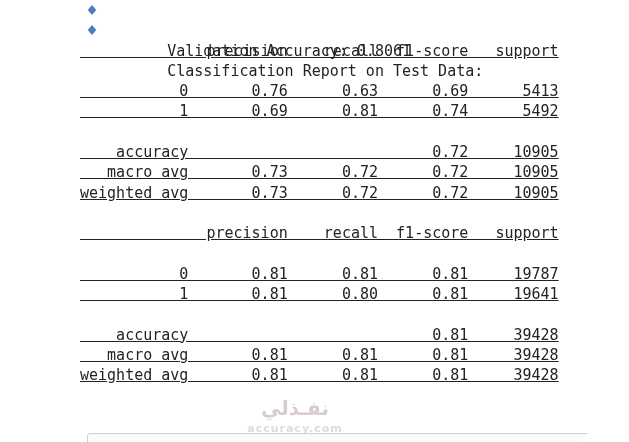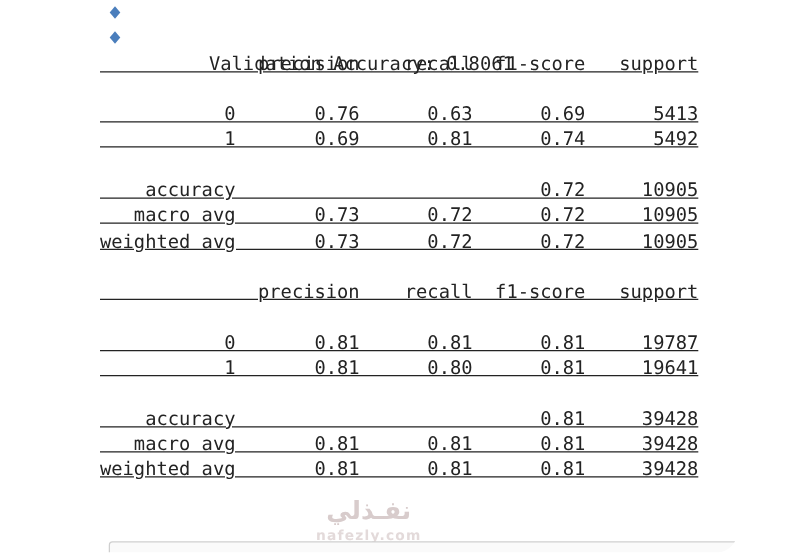--- a/index.html
+++ b/index.html
@@ -87,20 +87,21 @@
 <div class="screen" style="color: rgb(35, 35, 35); background: rgb(255, 255, 255);">
   <div class="doc">
 
     <div class="bullet-line">
       <span class="diamond" style="background: rgb(74, 126, 188);"></span>
       <span>Validation Accuracy: 0.8061</span>
     </div>
 
     <div class="bullet-line">
       <span class="diamond" style="background: rgb(74, 126, 188);"></span>
+      <span>Classification Report on Test Data:</span>
     </div>
 
     <pre class="report">              precision    recall  f1-score   support
 
            0       0.76      0.63      0.69      5413
            1       0.69      0.81      0.74      5492
 
     accuracy                           0.72     10905
    macro avg       0.73      0.72      0.72     10905
 weighted avg       0.73      0.72      0.72     10905</pre>
@@ -112,17 +113,17 @@
            1       0.81      0.80      0.81     19641
 
     accuracy                           0.81     39428
    macro avg       0.81      0.81      0.81     39428
 weighted avg       0.81      0.81      0.81     39428</pre>
 
   </div>
 
   <div class="watermark">
     <div class="wm-ar" dir="rtl" style="color: rgb(216, 204, 204);">نفـذلي</div>
-    <div class="wm-site" style="color: rgb(227, 218, 218);">nafezly.com</div>
+    <div class="wm-site" style="color: rgb(227, 218, 218);">accuracy.com</div>
   </div>
 
   <div class="cell-box"></div>
 </div>
 
 </body></html>

